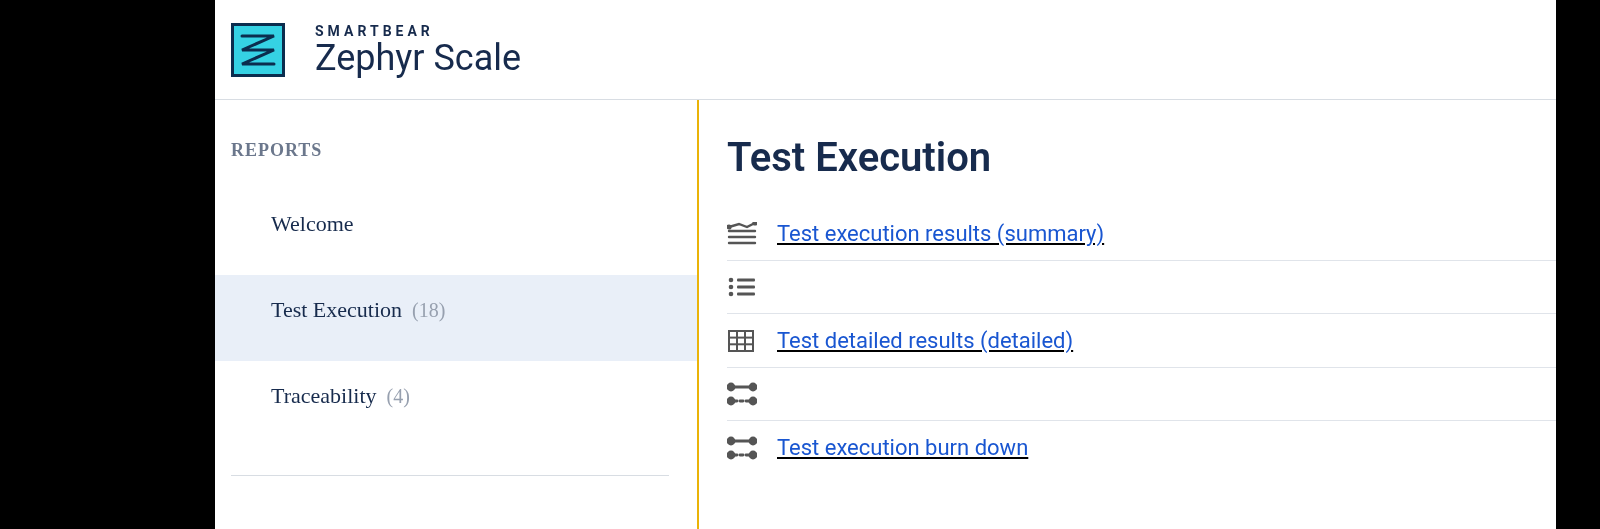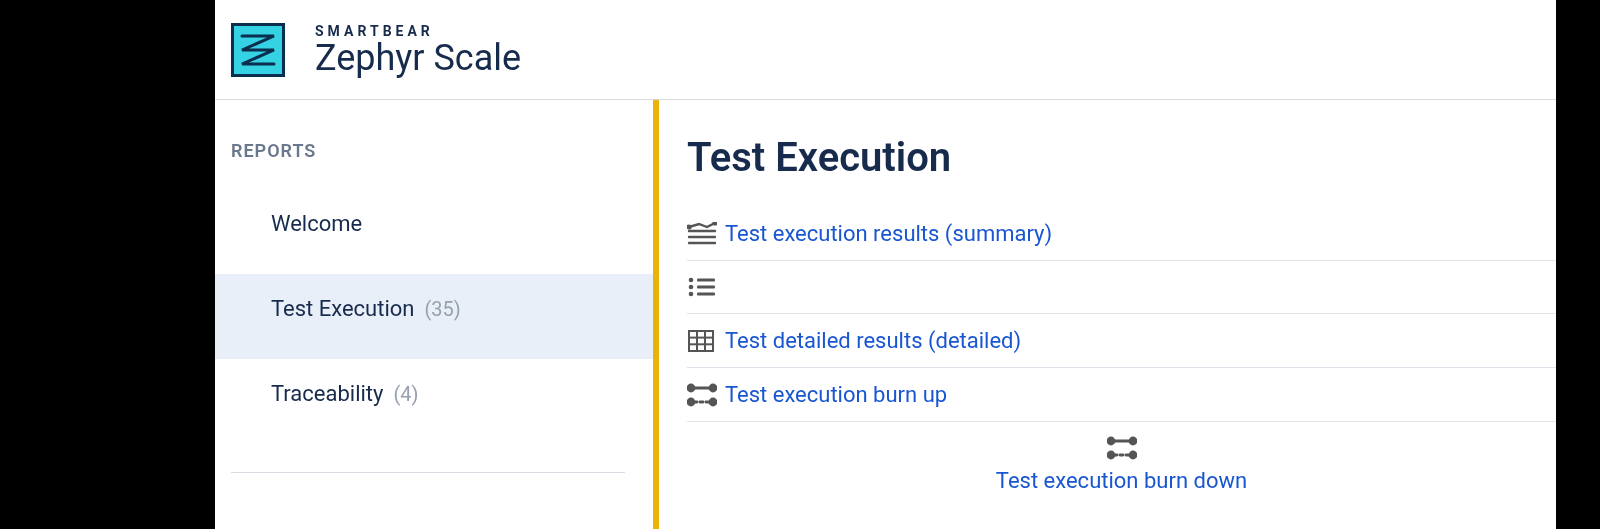--- a/index.html
+++ b/index.html
@@ -70,23 +70,24 @@
       font-weight: 400;
       color: #172b4d;
       text-align: center;
     }
     .below-header {
       display: flex;
       flex: 1;
       overflow: hidden;
     }
     .sidebar {
-      width: 444px;
-      border-right: 6px solid #eab308;
+      width: 484px;
+      border-right: 2px solid #eab308;
       padding: 40px 0 0 0;
+      font-family: Liberation Serif, serif;
     }
     .sidebar-title {
       font-size: 18px;
       font-weight: 600;
       letter-spacing: 1px;
       color: #6b778c;
       padding: 0 0 28px 16px;
     }
     .sidebar-item {
       padding: 22px 0 38px 56px;
@@ -115,23 +116,24 @@
     }
     .main-title {
       font-size: 40px;
       font-weight: 600;
       color: #172b4d;
       margin-bottom: 26px;
     }
     .report-row {
       display: flex;
       align-items: center;
-      gap: 8px;
+      gap: 20px;
       padding: 14px 0;
       border-bottom: 1px solid #e0e4ea;
+      text-decoration: underline;
     }
     .report-icon {
       width: 30px;
       height: 24px;
       display: flex;
       align-items: center;
       justify-content: center;
       color: #555;
     }
     .report-link {
@@ -166,21 +168,21 @@
     <div class="sidebar">
       <div class="sidebar-title">REPORTS</div>
 
       <div class="sidebar-item">
         <span>Welcome</span>
         <span class="sidebar-count"></span>
       </div>
 
       <div class="sidebar-item selected">
         <span>Test Execution</span>
-        <span class="sidebar-count">(35)</span>
+        <span class="sidebar-count">(18)</span>
       </div>
 
       <div class="sidebar-item">
         <span>Traceability</span>
         <span class="sidebar-count">(4)</span>
       </div>
 
       <hr class="sidebar-divider">
     </div>
 
@@ -239,24 +241,23 @@
             <g stroke="#555" stroke-width="2.8" fill="#555" stroke-linecap="round">
               <circle cx="4" cy="5" r="3"></circle>
               <circle cx="26" cy="5" r="3"></circle>
               <line x1="7" y1="5" x2="23" y2="5"></line>
               <circle cx="4" cy="19" r="3"></circle>
               <circle cx="26" cy="19" r="3"></circle>
               <line x1="7" y1="19" x2="23" y2="19" stroke-dasharray="3,3"></line>
             </g>
           </svg>
         </span>
-        <span class="report-link">Test execution burn up</span>
-      </div>
-
-      <div class="report-row" style="border-bottom:none;flex-direction:column;">
+      </div>
+
+      <div class="report-row" style="border-bottom:none;">
         <span class="report-icon">
           <svg viewBox="0 0 30 24" width="30" height="24">
             <g stroke="#555" stroke-width="2.8" fill="#555" stroke-linecap="round">
               <circle cx="4" cy="5" r="3"></circle>
               <circle cx="26" cy="5" r="3"></circle>
               <line x1="7" y1="5" x2="23" y2="5"></line>
               <circle cx="4" cy="19" r="3"></circle>
               <circle cx="26" cy="19" r="3"></circle>
               <line x1="7" y1="19" x2="23" y2="19" stroke-dasharray="3,3"></line>
             </g>

